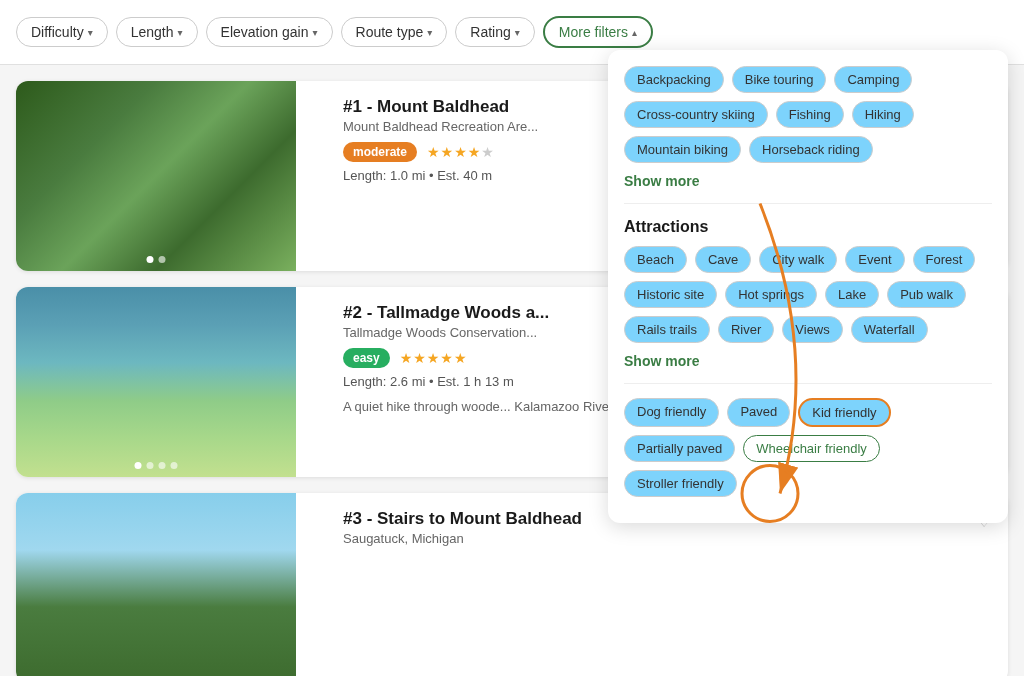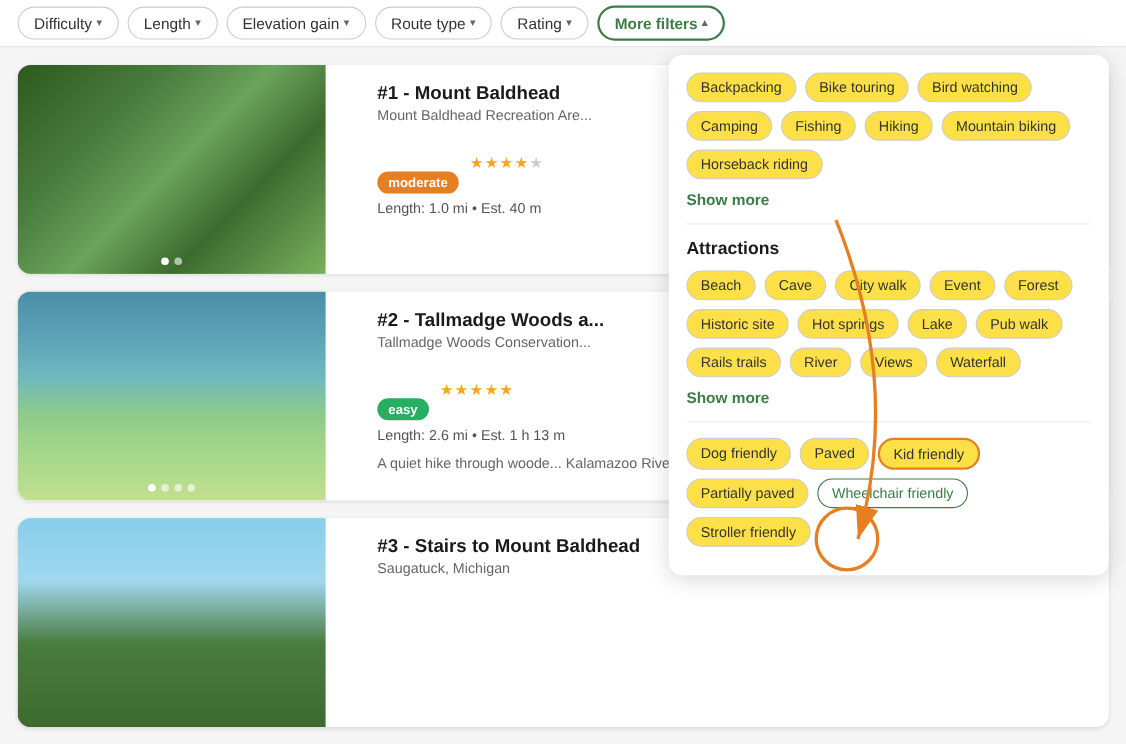--- a/index.html
+++ b/index.html
@@ -1,20 +1,20 @@
 <!DOCTYPE html>
 <html><head>
   <meta charset="utf-8">
   <style>
     * { box-sizing: border-box; margin: 0; padding: 0; }
     body { font-family: -apple-system, BlinkMacSystemFont, 'Segoe UI', sans-serif; background: #f5f5f5; color: #333; }
 
     .filter-bar {
       background: #fff;
-      padding: 5px 16px;
+      padding: 16px 16px;
       display: flex;
       gap: 8px;
       align-items: center;
       border-bottom: 1px solid #e0e0e0;
       position: relative;
       z-index: 10;
     }
 
     .filter-btn {
       border: 1px solid #ccc;
@@ -25,21 +25,21 @@
       cursor: pointer;
       display: flex;
       align-items: center;
       gap: 4px;
       color: #333;
     }
 
     .filter-btn.active {
       border: 2px solid #3a7d44;
       color: #3a7d44;
-      font-weight: 700;
+      font-weight: 400;
     }
 
     .chevron { font-size: 10px; color: #666; }
 
     .section-title {
       font-size: 20px;
       font-weight: 700;
       margin-bottom: 16px;
       color: #1a1a1a;
     }
@@ -129,21 +129,20 @@
       gap: 10px;
       margin-bottom: 6px;
     }
 
     .badge {
       padding: 3px 10px;
       border-radius: 12px;
       font-size: 12px;
       font-weight: 600;
       color: #fff;
-      margin-top: 36px;
     }
 
     .badge-moderate { background: #e67e22; }
     .badge-easy { background: #27ae60; }
 
     .stars { color: #f5a623; font-size: 14px; letter-spacing: 1px; }
     .star-empty { color: #ccc; }
 
     .trail-stats {
       font-size: 13px;
@@ -200,21 +199,21 @@
       margin-bottom: 10px;
     }
 
     .tag {
       border: 1px solid #ccc;
       border-radius: 20px;
       padding: 5px 12px;
       font-size: 13px;
       color: #333;
       cursor: pointer;
-      background: #fde047;
+      background: #7dd3fc;
     }
 
     .tag.selected {
       border-color: #3a7d44;
       color: #3a7d44;
       background: #fff;
     }
 
     .tag.circled {
       border: 2px solid #e67e22;
@@ -361,22 +360,22 @@
         </div>
 
       </div>
     </div>
 
     <div class="dropdown-overlay" style="top: 50px; right: 16px;">
 
       <div class="tag-group">
         <span class="tag">Backpacking</span>
         <span class="tag">Bike touring</span>
-        <span class="tag">Bird watching</span>
         <span class="tag">Camping</span>
+        <span class="tag">Cross-country skiing</span>
         <span class="tag">Fishing</span>
         <span class="tag">Hiking</span>
         <span class="tag">Mountain biking</span>
         <span class="tag">Horseback riding</span>
       </div>
       <a class="show-more-link">Show more</a>
 
       <div class="divider"></div>
 
       <div class="dropdown-section-title">Attractions</div>

